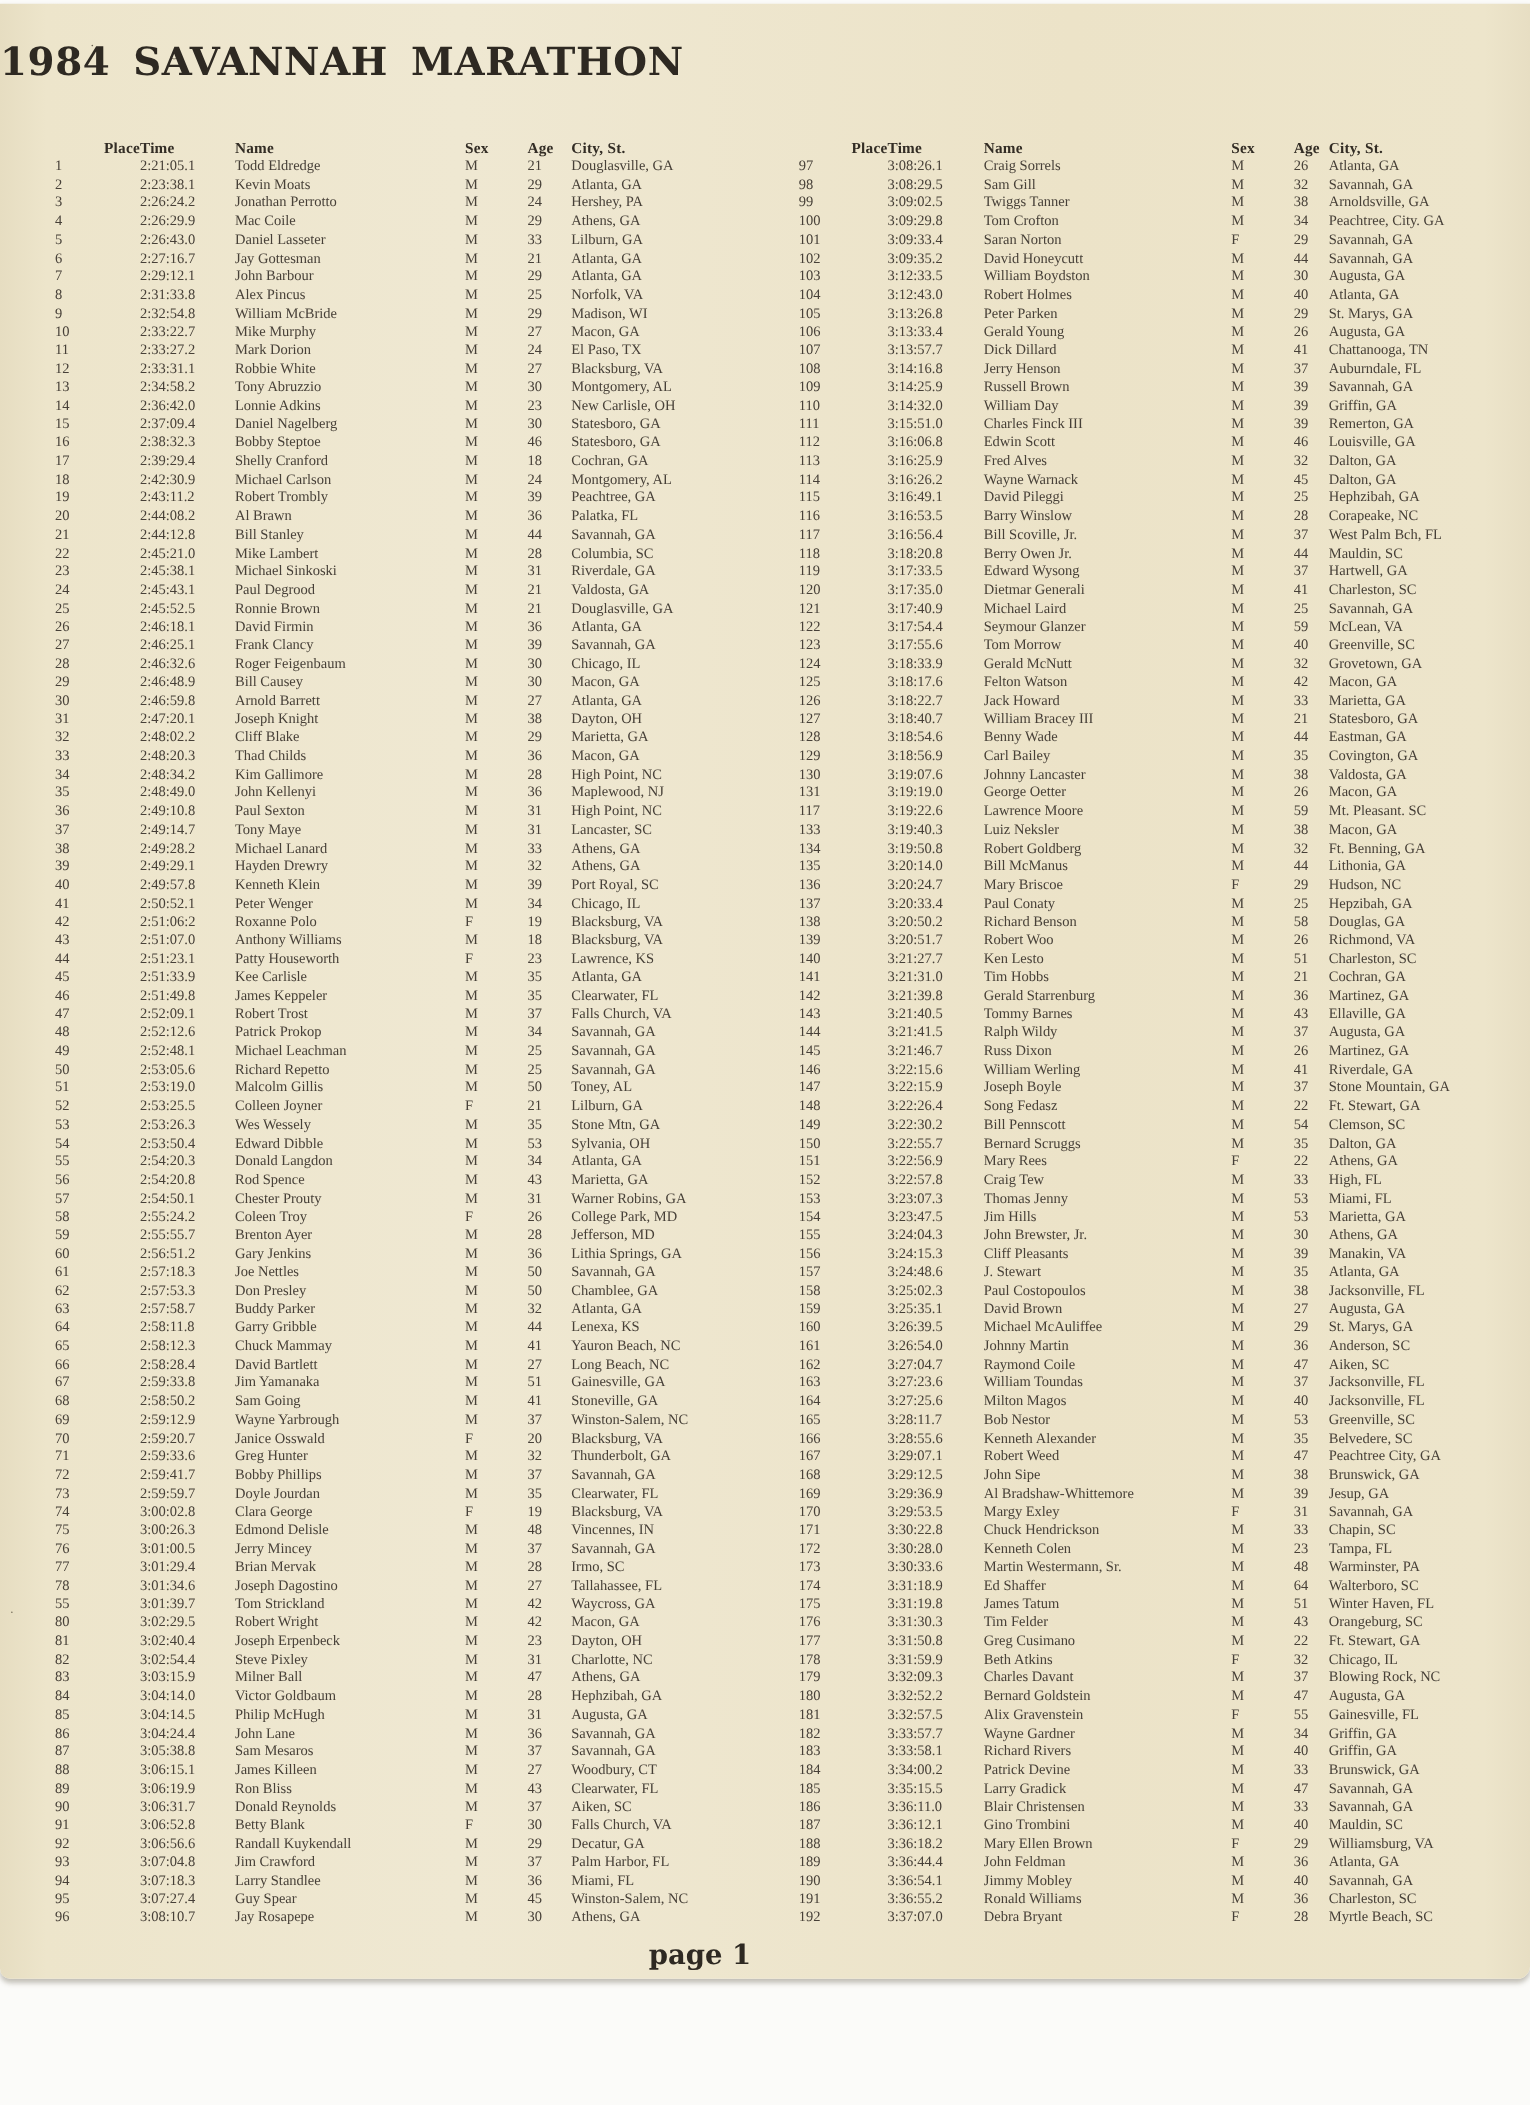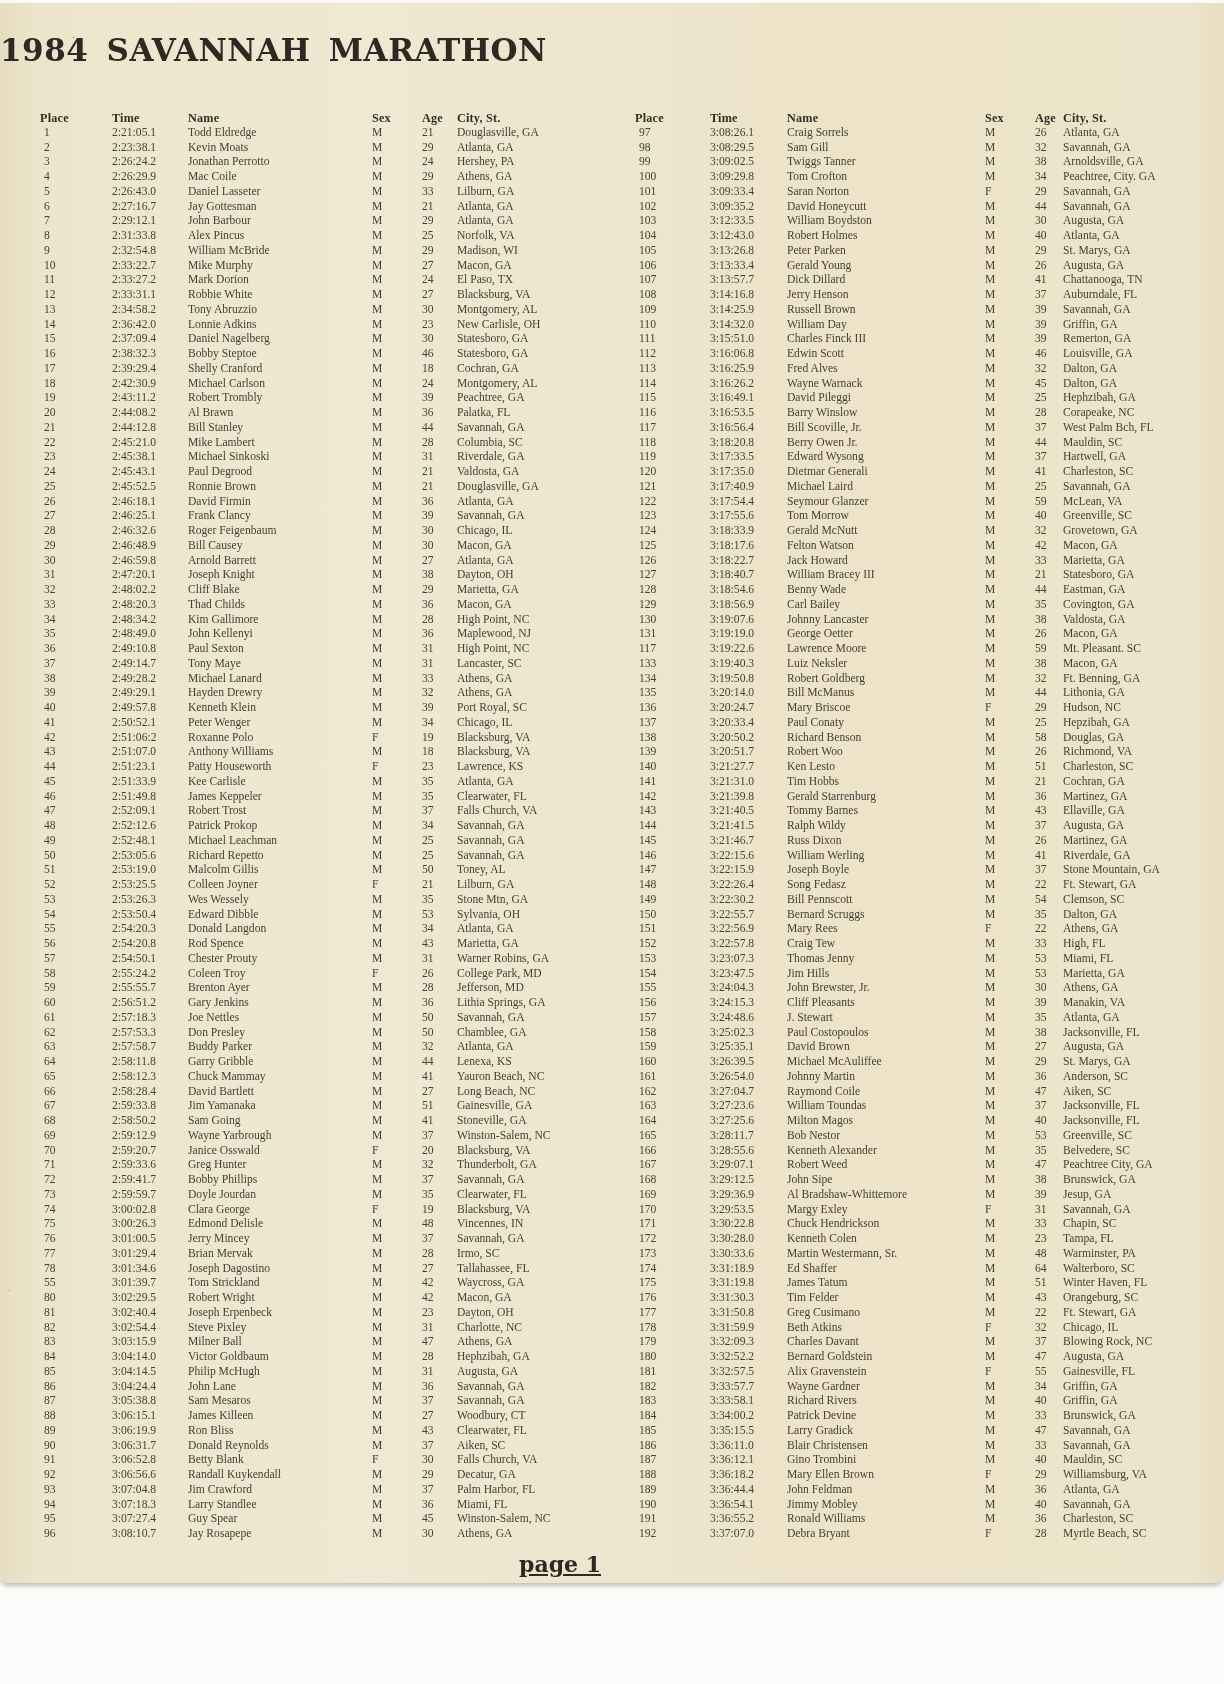--- a/index.html
+++ b/index.html
@@ -39,24 +39,24 @@
   .tr col.c3{width:50px}.tr col.c4{width:28px}.tr col.c5{width:128px}
   table.results th, table.results td{
     padding:0;margin:0;text-align:left;vertical-align:top;
     font-size:11.6px;line-height:14.75px;white-space:nowrap;
     color:#474038;font-family:"Liberation Serif", serif;
   }
   table.results th{
     font-weight:bold;color:#332d25;font-size:12.2px;letter-spacing:.2px;
   }
   table.results td.c0{padding-left:4px;}
-  table.results th:first-child{padding-left:0;}
+  table.results th:first-child{padding-left:0;text-align:right;}
   .footer{
     position:absolute;left:470px;top:1548px;width:180px;text-align:center;
-    font-family:"DejaVu Serif", serif;font-weight:bold;font-size:22px;color:#2e2922;text-decoration:underline;
+    font-family:"DejaVu Serif", serif;font-weight:bold;font-size:22px;color:#2e2922;
   }
   .artifact{position:absolute;color:#6a6150;font-size:11px;}
   .a1{left:72px;top:28px;}
   .a2{left:136px;top:30px;}
   .a3{left:8px;top:1282px;font-size:9px;}
 </style>
 </head>
 <body>
 
 <div class="paper">

